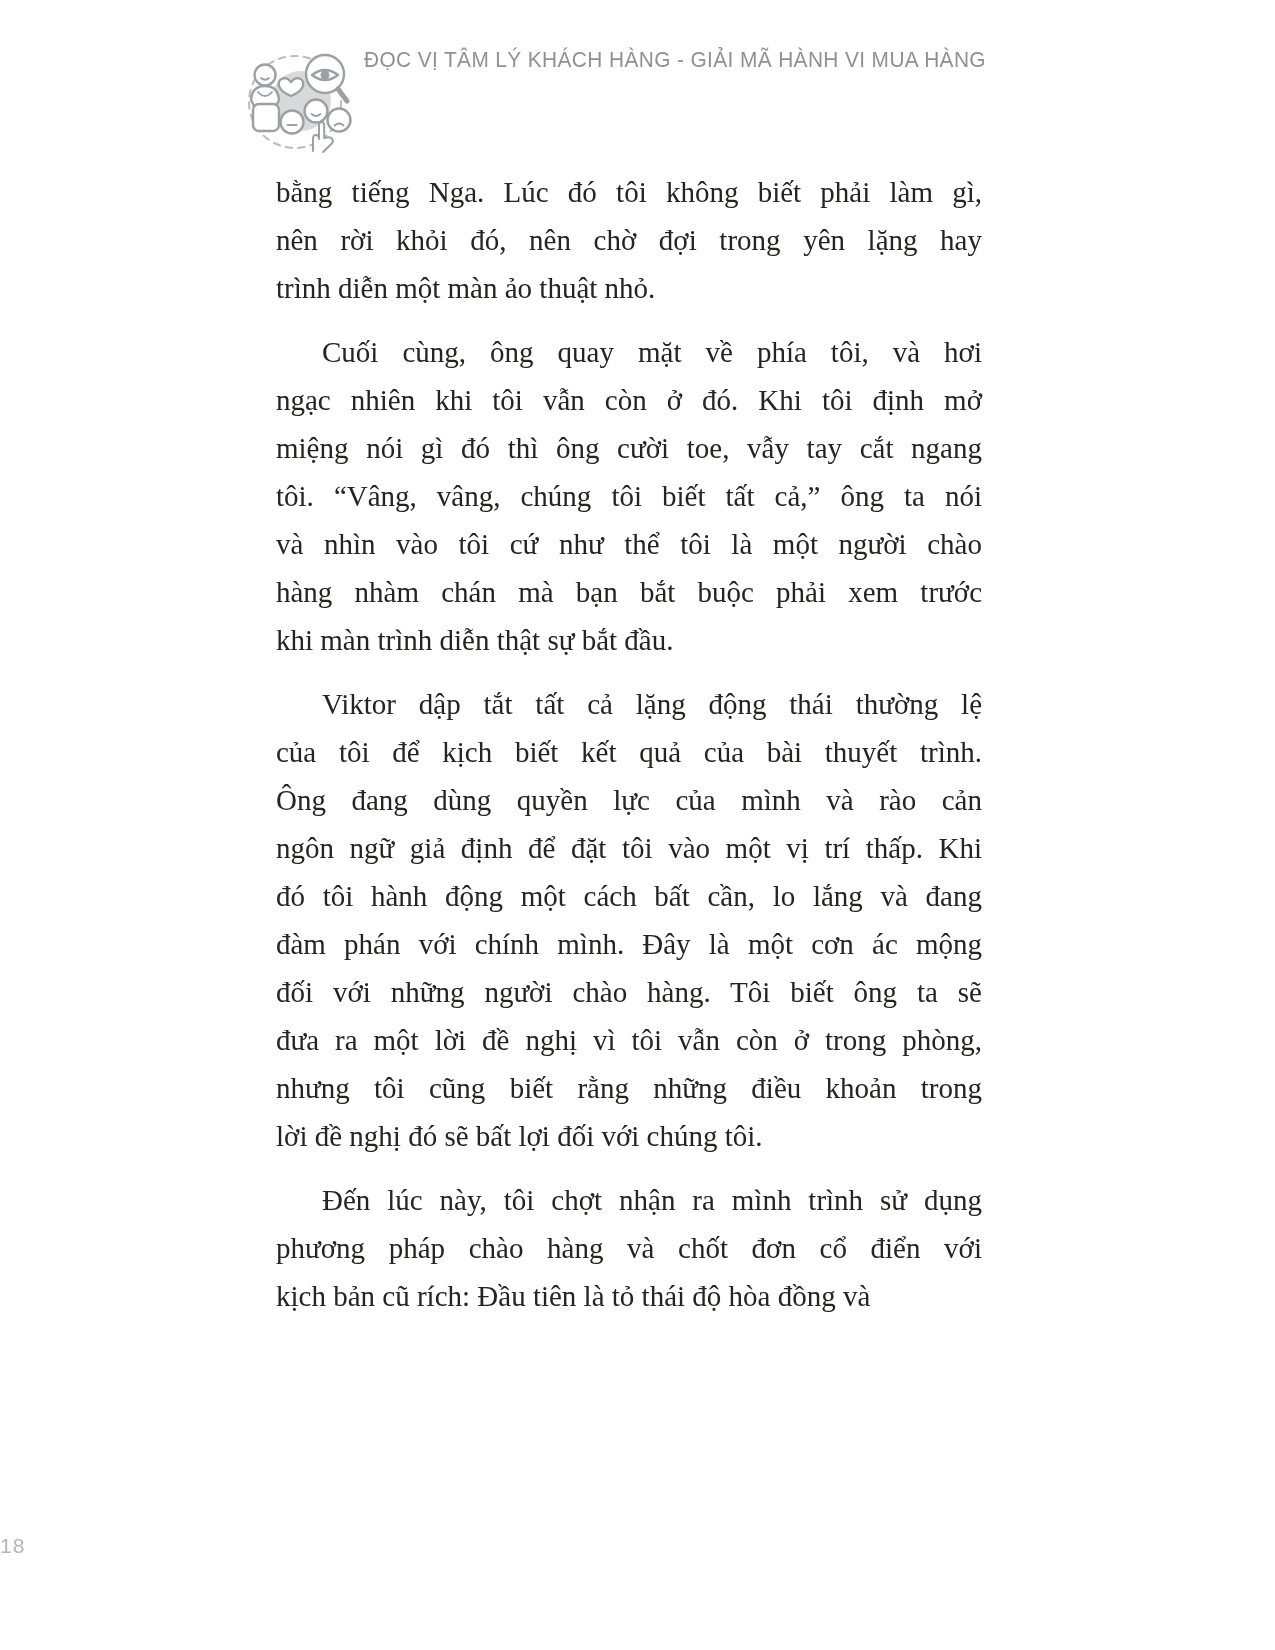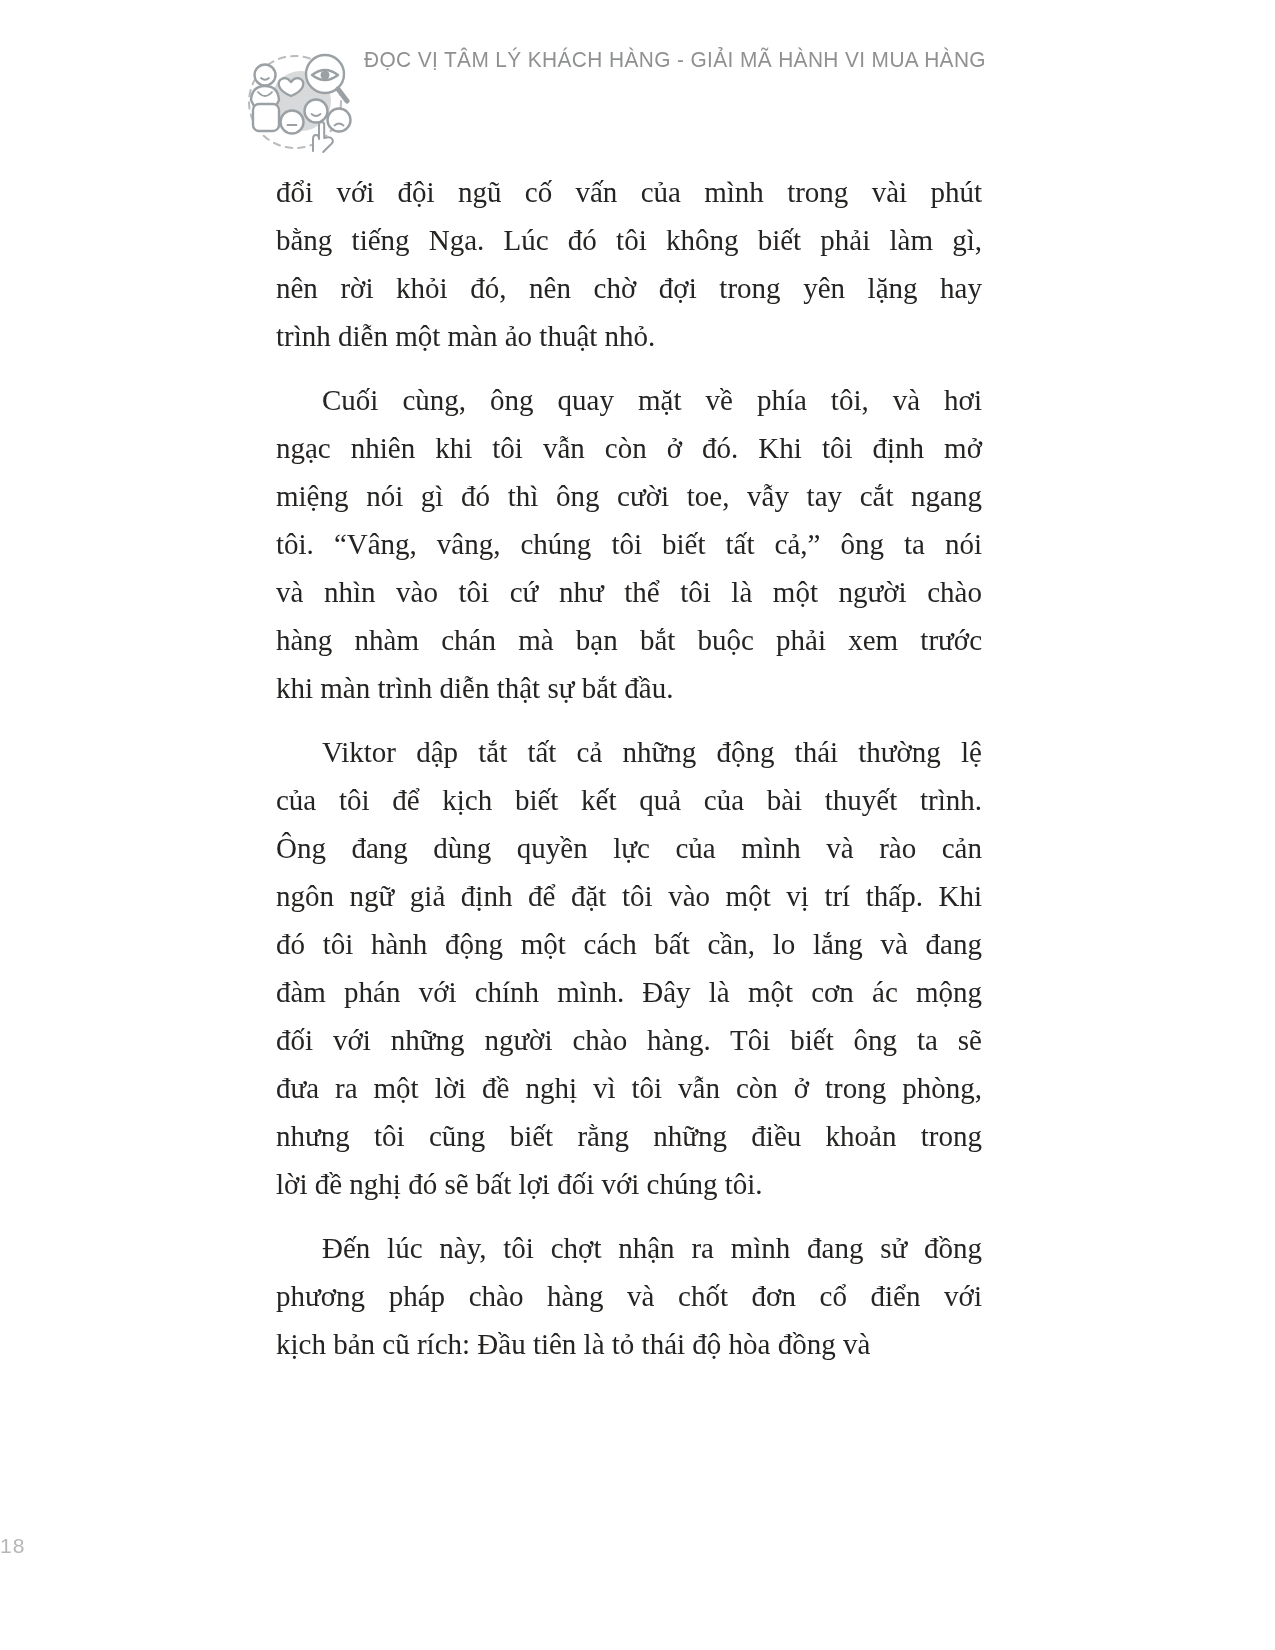--- a/index.html
+++ b/index.html
@@ -94,48 +94,47 @@
       <circle cx="101" cy="72" r="11.5" fill="#ffffff"></circle>
       <path d="M96.5 77.5 q4.5 -4 9 0" stroke-width="1.8"></path>
 
       <path d="M75 103 v-12 q0 -4 3 -4 q3 0 3 4 v-14 q0 -3 2.6 -3 q2.6 0 2.6 3 v13 q6 -2 8 1 q2 3 -2 6 l-7 7" fill="#ffffff" stroke-width="2"></path>
     </svg>
     <div class="header-title">ĐỌC VỊ TÂM LÝ KHÁCH HÀNG - GIẢI MÃ HÀNH VI MUA HÀNG</div>
   </div>
 
   <div class="body-text">
       <div class="para">
-        <div class="line">đổi với đội ngũ cố vấn của mình trong vài phút</div>
         <div class="line">bằng tiếng Nga. Lúc đó tôi không biết phải làm gì,</div>
         <div class="line">nên rời khỏi đó, nên chờ đợi trong yên lặng hay</div>
         <div class="line last">trình diễn một màn ảo thuật nhỏ.</div>
       </div>
       <div class="para">
         <div class="line indent">Cuối cùng, ông quay mặt về phía tôi, và hơi</div>
         <div class="line">ngạc nhiên khi tôi vẫn còn ở đó. Khi tôi định mở</div>
         <div class="line">miệng nói gì đó thì ông cười toe, vẫy tay cắt ngang</div>
         <div class="line">tôi. “Vâng, vâng, chúng tôi biết tất cả,” ông ta nói</div>
         <div class="line">và nhìn vào tôi cứ như thể tôi là một người chào</div>
         <div class="line">hàng nhàm chán mà bạn bắt buộc phải xem trước</div>
         <div class="line last">khi màn trình diễn thật sự bắt đầu.</div>
       </div>
       <div class="para">
-        <div class="line indent">Viktor dập tắt tất cả những động thái thường lệ</div>
+        <div class="line indent">Viktor dập tắt tất cả lặng động thái thường lệ</div>
         <div class="line">của tôi để kịch biết kết quả của bài thuyết trình.</div>
         <div class="line">Ông đang dùng quyền lực của mình và rào cản</div>
         <div class="line">ngôn ngữ giả định để đặt tôi vào một vị trí thấp. Khi</div>
         <div class="line">đó tôi hành động một cách bất cần, lo lắng và đang</div>
         <div class="line">đàm phán với chính mình. Đây là một cơn ác mộng</div>
         <div class="line">đối với những người chào hàng. Tôi biết ông ta sẽ</div>
         <div class="line">đưa ra một lời đề nghị vì tôi vẫn còn ở trong phòng,</div>
         <div class="line">nhưng tôi cũng biết rằng những điều khoản trong</div>
         <div class="line last">lời đề nghị đó sẽ bất lợi đối với chúng tôi.</div>
       </div>
       <div class="para">
-        <div class="line indent">Đến lúc này, tôi chợt nhận ra mình đang sử đồng</div>
+        <div class="line indent">Đến lúc này, tôi chợt nhận ra mình trình sử dụng</div>
         <div class="line">phương pháp chào hàng và chốt đơn cổ điển với</div>
         <div class="line last">kịch bản cũ rích: Đầu tiên là tỏ thái độ hòa đồng và</div>
       </div>
     </div>
 
   <div class="page-number">18</div>
 
 </div>
 
 </body></html>

